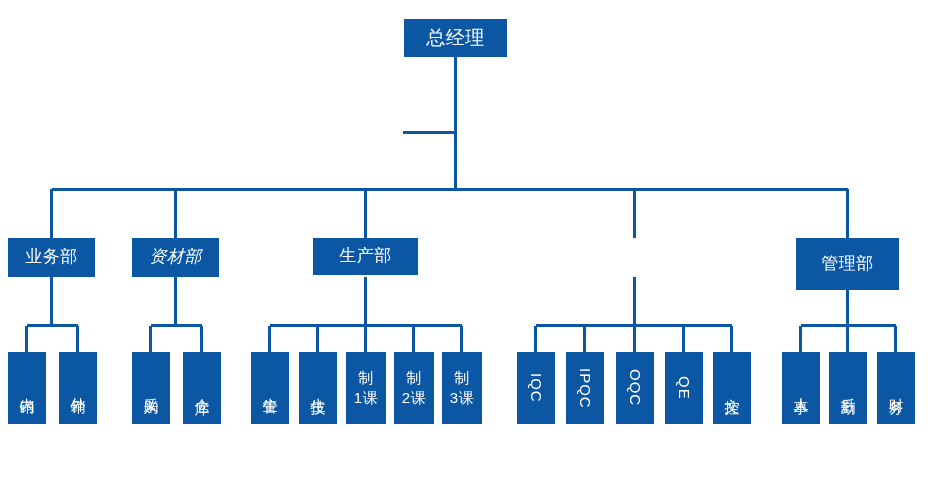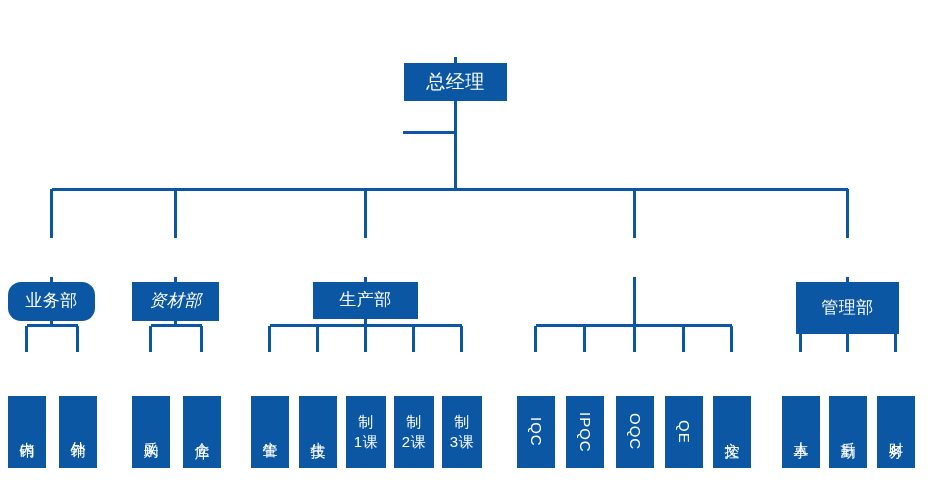--- a/index.html
+++ b/index.html
@@ -29,21 +29,20 @@
     box-sizing: border-box;
     background: #0B57A4;
     color: #ffffff;
     display: flex;
     align-items: center;
     justify-content: center;
     text-align: center;
     line-height: 1.18;
     letter-spacing: 0.5px;
     z-index: 2;
-    margin-top: 44px;
   }
   
   .node.level-root {
     font-size: 19px;
   }
   
   .node.level-rep {
     font-size: 16px;
   }
   
@@ -129,21 +128,21 @@
       <line x1="847.5" y1="325.5" x2="847.5" y2="352"></line>
       <line x1="895.5" y1="325.5" x2="895.5" y2="352"></line>
     </g>
   </svg>
 
   <div class="node level-root" style="left:404px; top:19px; width:103px; height:38px;">
     <span>总经理</span>
   </div>
 
 
-  <div class="node level-dept" style="left:8px; top:238px; width:87px; height:39px;border-radius:13px;">
+  <div class="node level-dept" style="left:8px; top:238px; width:87px; height:39px;">
     <span>业务部</span>
   </div>
 
   <div class="node level-dept" style="left:132px; top:238px; width:87px; height:39px;font-style:italic;">
     <span>资材部</span>
   </div>
 
   <div class="node level-dept" style="left:313px; top:238px; width:105px; height:37px;">
     <span>生产部</span>
   </div>

